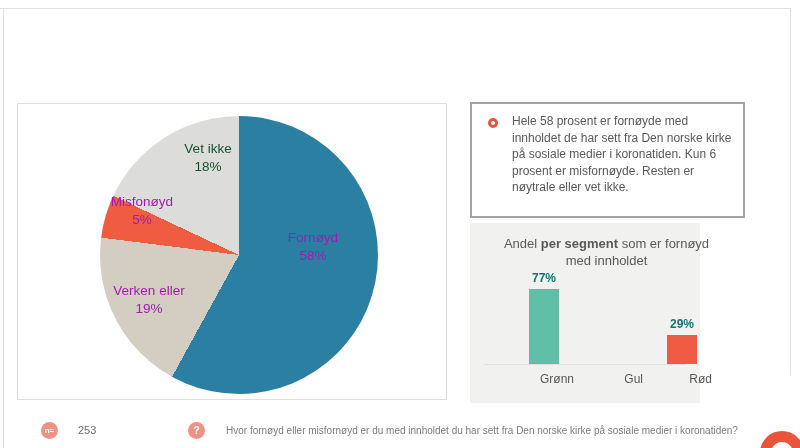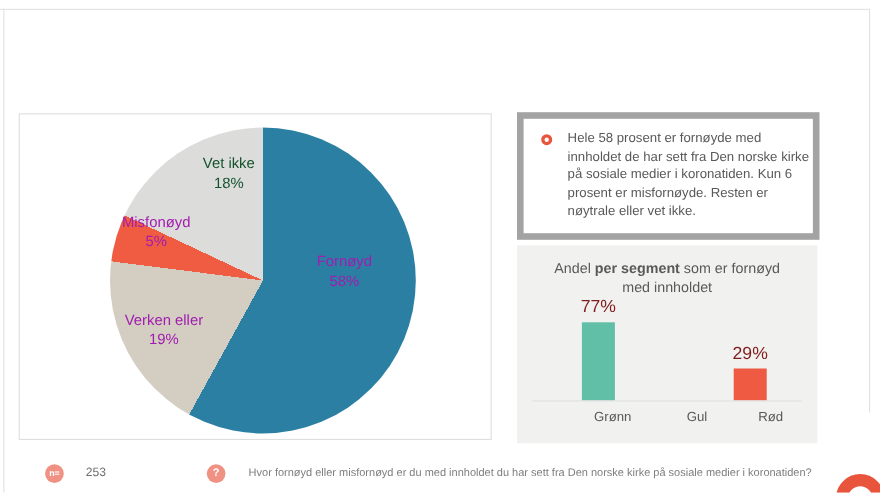--- a/index.html
+++ b/index.html
@@ -15,35 +15,35 @@
          font-weight:bold;color:#54565a;letter-spacing:.2px;}
   
   .pie-panel{position:absolute;left:17px;top:103px;width:430px;height:297px;
              background:#ffffff;border:1px solid #dedede;box-sizing:border-box;}
   .pie{position:absolute;left:82px;top:12px;width:278px;height:278px;border-radius:50%;}
   .pie-label{position:absolute;transform:translate(-50%,-50%);text-align:center;
              font-size:13.5px;line-height:18px;color:#a21caf;white-space:nowrap;}
   .pie-label.dark{color:#14532d;}
   
   .insight{position:absolute;left:470px;top:102px;width:275px;height:116px;
-           background:#ffffff;border:6px solid #a3a3a3;box-sizing:border-box;}
+           background:#ffffff;border:2px solid #a3a3a3;box-sizing:border-box;}
   .bullet-ring{position:absolute;left:16px;top:14px;width:4px;height:4px;
                border:3px solid #e8543c;border-radius:50%;background:#ffffff;}
   .insight-text{position:absolute;left:40px;top:9px;width:222px;
                 font-size:12px;line-height:16.5px;color:#595959;}
   
-  .segment{position:absolute;left:470px;top:223px;width:273px;height:180px;
+  .segment{position:absolute;left:470px;top:223px;width:230px;height:180px;
            background:#f1f1f0;}
   .segment-title{position:absolute;left:21px;top:12px;width:231px;text-align:center;
                  font-size:13px;line-height:17px;color:#595959;}
   .segment-title b{font-weight:bold;}
   .baseline{position:absolute;left:14px;right:14px;top:141px;height:1px;background:#dfdfdf;}
   .bar-col{position:absolute;top:48px;width:60px;height:93px;display:flex;
            flex-direction:column;justify-content:flex-end;align-items:center;}
-  .bar-val{font-size:16px;color:#7f1d1d;margin-bottom:4px;}
+  .bar-val{font-size:12px;color:#0f766e;margin-bottom:4px;font-weight:bold;}
   .bar-fill{width:30px;}
   .bar-cat{position:absolute;top:149px;width:60px;text-align:right;
            font-size:12px;color:#595959;}
   .col-0{left:44px;} .col-1{left:113px;} .col-2{left:182px;align-items:center;}
   .cat-0{left:44px;} .cat-1{left:113px;} .cat-2{left:182px;}
   
   .badge{position:absolute;width:17px;height:17px;border-radius:50%;background:#ef9183;
          color:#ffffff;display:flex;align-items:center;justify-content:center;}
   .n-badge{left:41px;top:422px;font-size:8px;font-weight:bold;}
   .q-badge{left:188px;top:422px;font-size:10px;font-weight:bold;}

